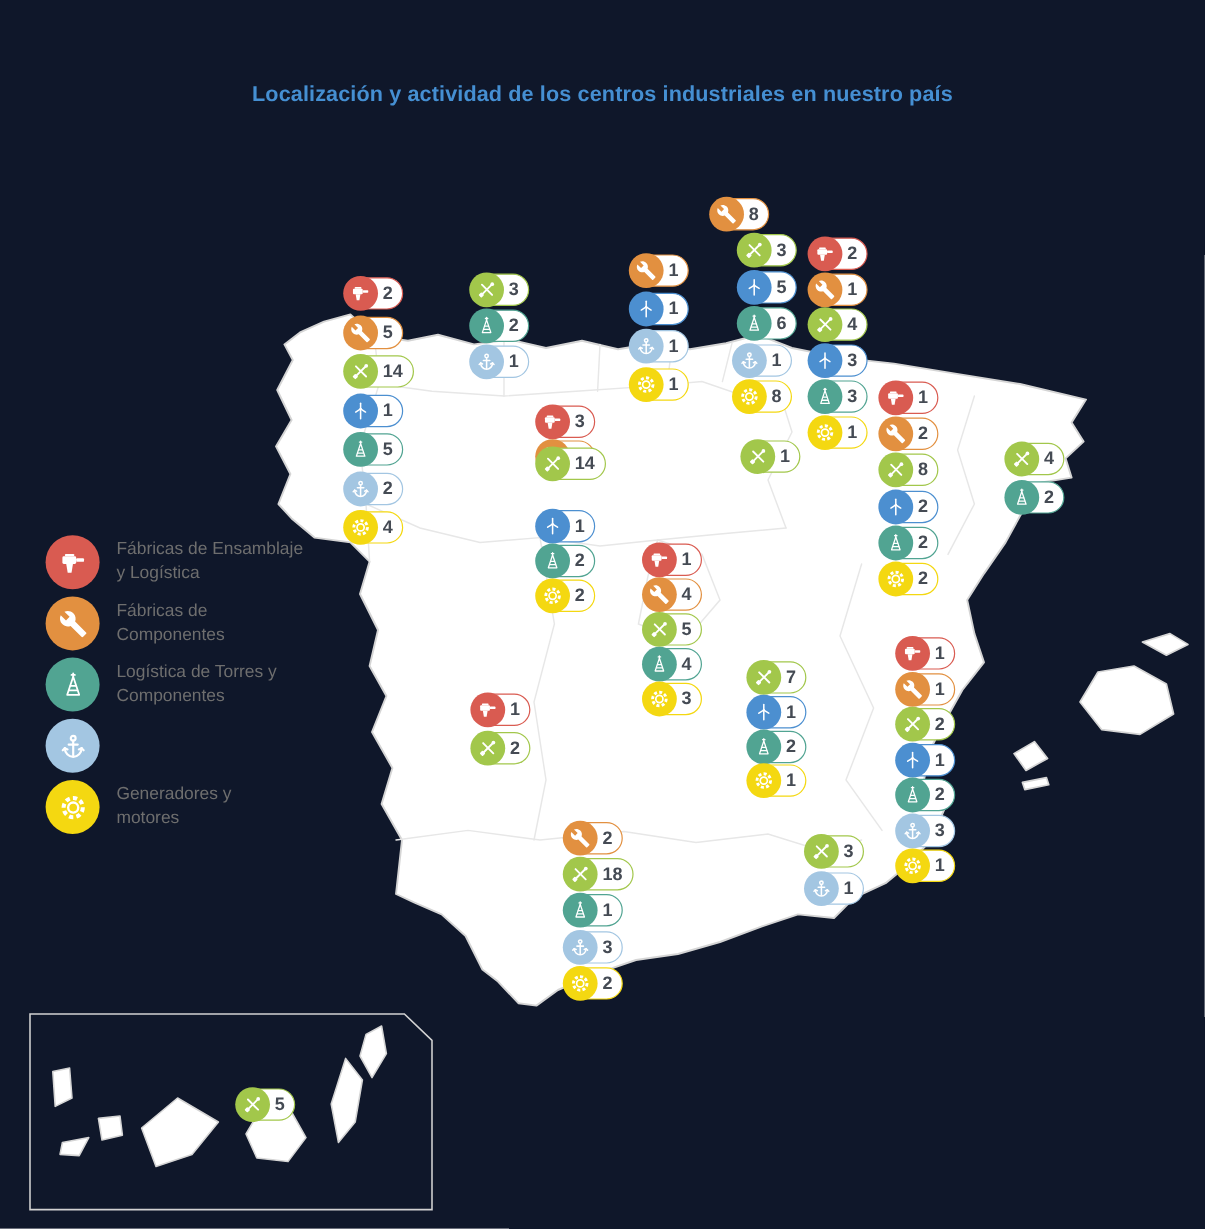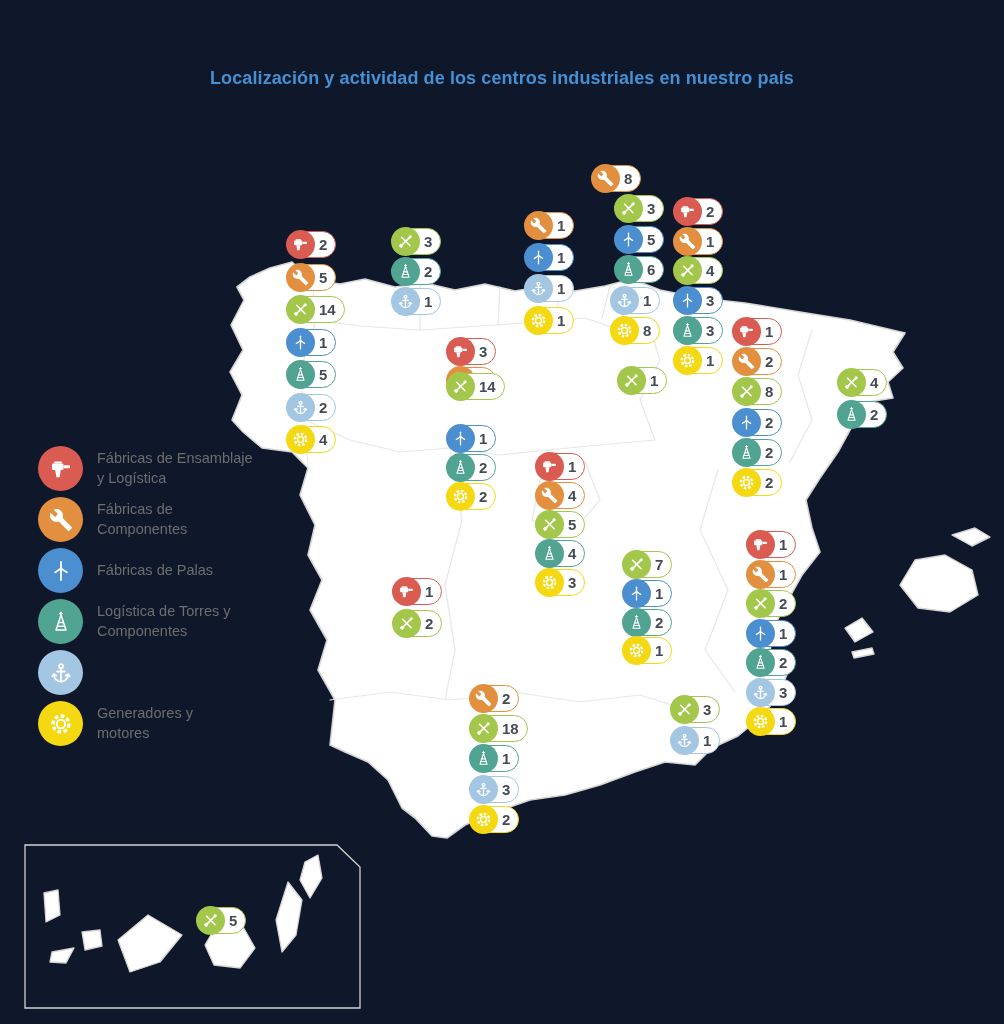--- a/index.html
+++ b/index.html
@@ -95,28 +95,20 @@
       <div class="legend-item">
         <span class="legend-circle" style="background: rgb(226, 144, 64);">
           <svg viewBox="0 0 24 24" class="icon">
             <use href="#tpl-wrench-icon"></use>
           </svg>
         </span>
         <span class="legend-label">Fábricas de
 Componentes</span>
       </div>
       <div class="legend-item">
-        <span class="legend-circle" style="background: rgb(76, 143, 208);">
-          <svg viewBox="0 0 24 24" class="icon">
-            <use href="#tpl-turbine-icon"></use>
-          </svg>
-        </span>
-        <span class="legend-label">Fábricas de Palas</span>
-      </div>
-      <div class="legend-item">
         <span class="legend-circle" style="background: rgb(81, 164, 146);">
           <svg viewBox="0 0 24 24" class="icon">
             <use href="#tpl-tower-icon"></use>
           </svg>
         </span>
         <span class="legend-label">Logística de Torres y
 Componentes</span>
       </div>
       <div class="legend-item">
         <span class="legend-circle" style="background: rgb(163, 198, 226);">

